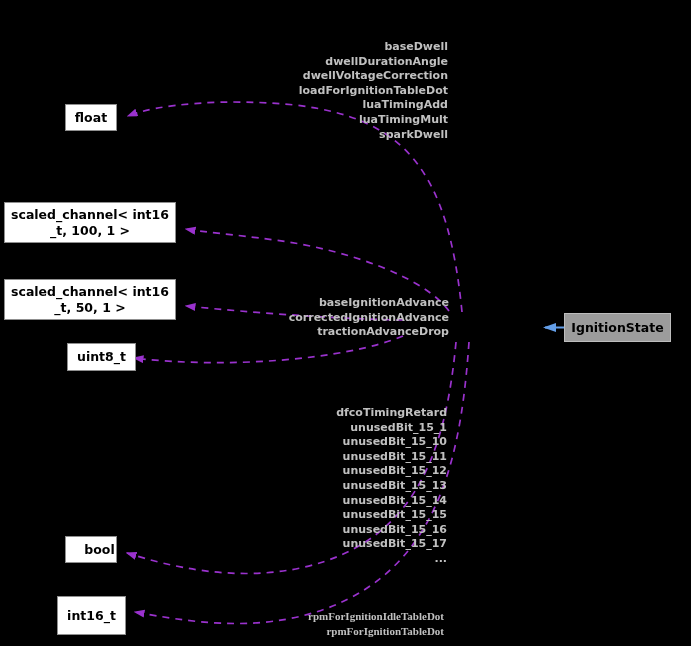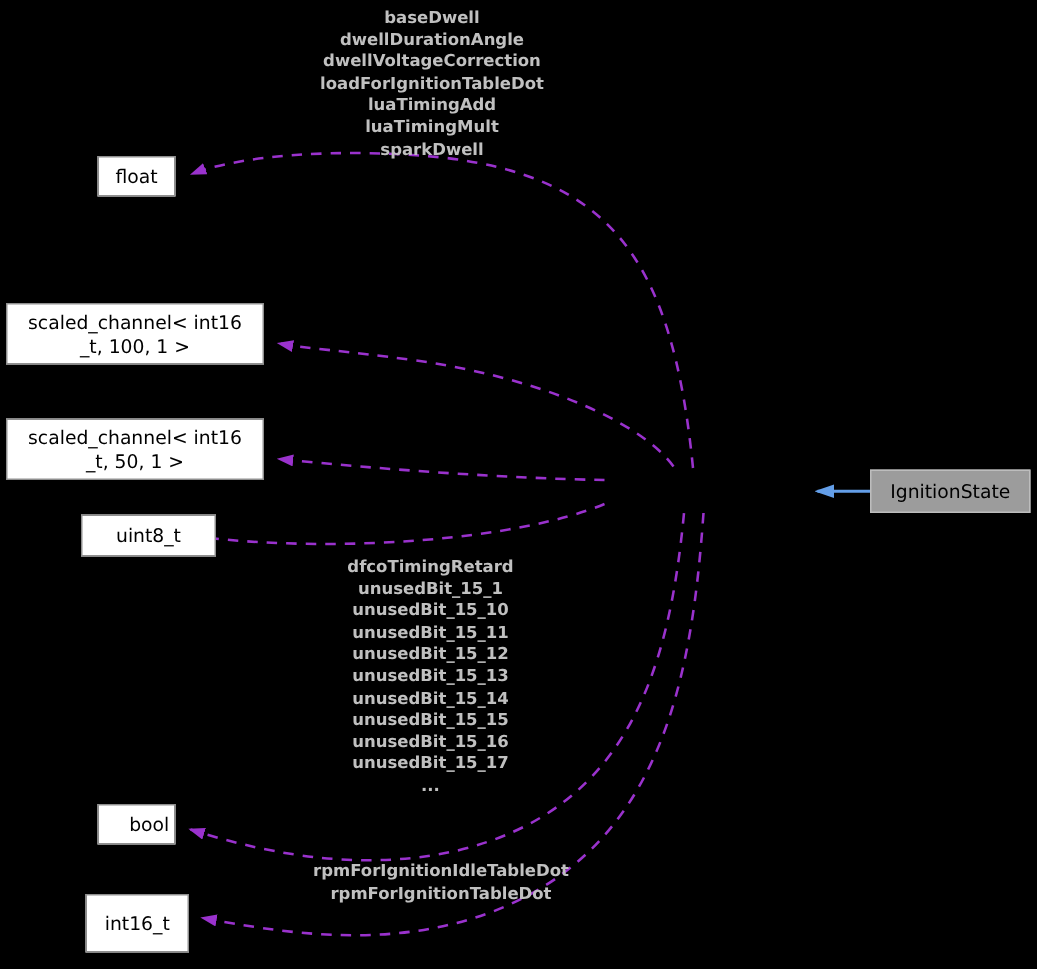--- a/index.html
+++ b/index.html
@@ -25,30 +25,31 @@
   .edge-solid{fill:none;stroke:var(--edge-solid);stroke-width:2;}
   .node{
     position:absolute;box-sizing:border-box;
     background:var(--node-fill);
     border:1.5px solid var(--node-border);
     color:var(--node-text);
     font-size:12.5px;line-height:16px;
     display:flex;align-items:center;justify-content:center;
     text-align:center;white-space:pre-line;
     cursor:pointer;
+    font-weight:bold;
   }
   .node.focus{
     background:var(--focus-fill);
     border-color:var(--focus-border);
   }
   .edge-labels{
     position:absolute;width:320px;
     color:var(--label-text);
     font-size:11px;font-weight:700;line-height:14.6px;
-    text-align:center;white-space:pre-line;
+    text-align:right;white-space:pre-line;margin-top:35px;
   }
 </style>
 </head>
 <body>
 
 <div id="canvas">
 
   <svg width="691" height="646" viewBox="0 0 691 646">
     <defs>
       <marker id="ah-purple" markerWidth="11" markerHeight="9" refX="9.5" refY="4" orient="auto" markerUnits="userSpaceOnUse">
@@ -75,48 +76,51 @@
   </svg>
 
   <div class="node" style="left:65px;top:104px;width:52px;height:27px;">float</div>
 
   <div class="node" style="left:4px;top:202px;width:172px;height:41px;">scaled_channel&lt; int16
 _t, 100, 1 &gt;</div>
 
   <div class="node" style="left:4px;top:279px;width:172px;height:41px;">scaled_channel&lt; int16
 _t, 50, 1 &gt;</div>
 
-  <div class="node" style="left:54px;top:343px;width:90px;height:28px;">uint8_t</div>
+  <div class="node" style="left:67px;top:343px;width:69px;height:28px;">uint8_t</div>
 
   <div class="node" style="left:65px;top:536px;width:52px;height:27px;padding-left:17px;">bool</div>
 
   <div class="node" style="left:57px;top:596px;width:69px;height:39px;">int16_t</div>
 
 
-  <div class="node focus" style="left:580px;top:313px;width:107px;height:29px;">IgnitionState</div>
+  <div class="node focus" style="left:564px;top:313px;width:107px;height:29px;">IgnitionState</div>
 
   <div class="edge-labels" style="left:128px;top:5px;">baseDwell
 dwellDurationAngle
 dwellVoltageCorrection
 loadForIgnitionTableDot
 luaTimingAdd
 luaTimingMult
 sparkDwell</div>
 
 
+  <div class="edge-labels" style="left:129px;top:261px;">baseIgnitionAdvance
+correctedIgnitionAdvance
+tractionAdvanceDrop</div>
 
 
   <div class="edge-labels" style="left:127px;top:371px;">dfcoTimingRetard
 unusedBit_15_1
 unusedBit_15_10
 unusedBit_15_11
 unusedBit_15_12
 unusedBit_15_13
 unusedBit_15_14
 unusedBit_15_15
 unusedBit_15_16
 unusedBit_15_17
 ...</div>
 
-  <div class="edge-labels" style="left:134px;top:574px;">rpmForIgnitionIdleTableDot
+  <div class="edge-labels" style="left:124px;top:574px;font-family:Liberation Serif, serif;">rpmForIgnitionIdleTableDot
 rpmForIgnitionTableDot</div>
 
 </div>
 
 </body></html>

